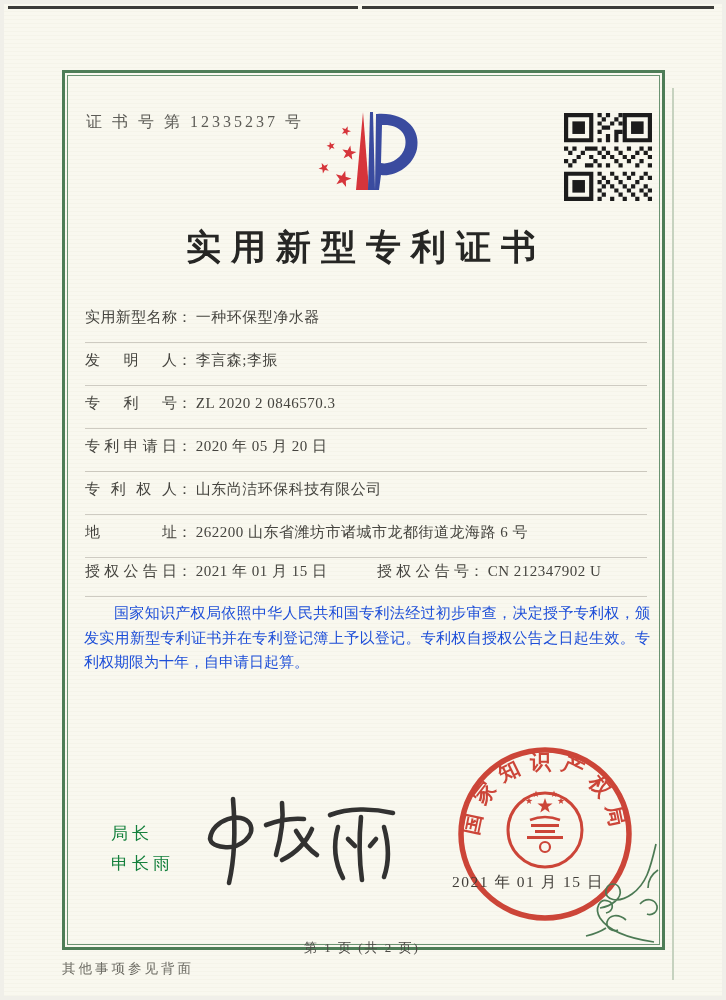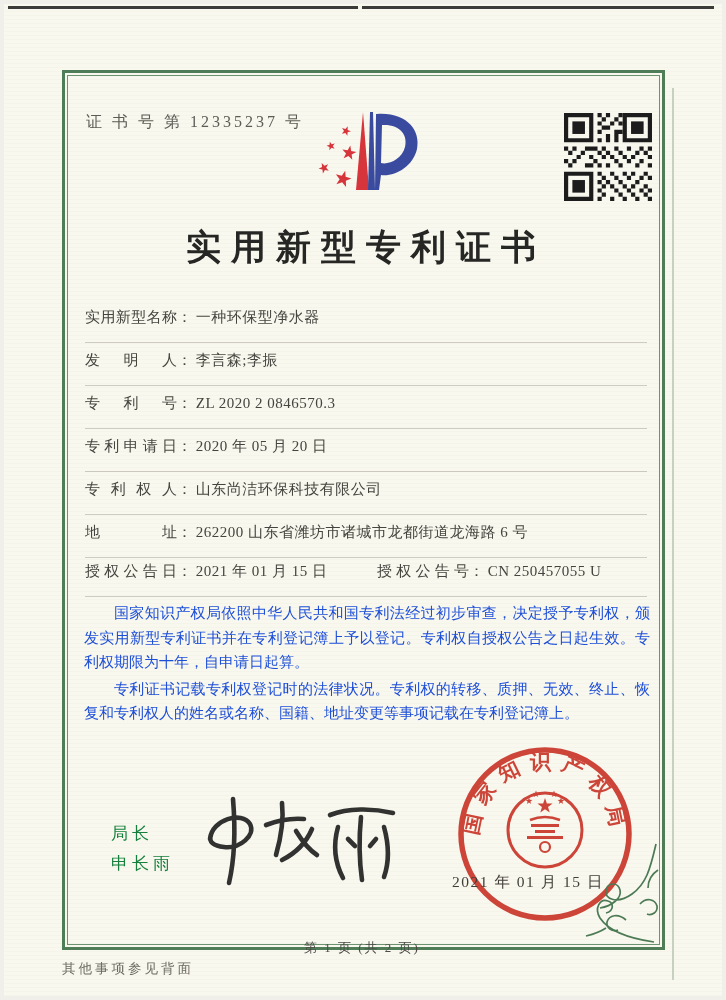--- a/index.html
+++ b/index.html
@@ -136,28 +136,27 @@
   </div>
   <div class="frow" style="top:215px">
     <span class="lab">地址</span><span class="col">：</span>
     <span class="val">262200 山东省潍坊市诸城市龙都街道龙海路 6 号</span>
   </div>
   <div class="frow" style="top:254px">
     <span class="lab">授权公告日</span><span class="col">：</span>
     <span class="val">2021 年 01 月 15 日</span>
     <span class="pair2">
       <span class="lab">授权公告号</span><span class="col">：</span>
-      <span class="val">CN 250457055 U</span>
+      <span class="val">CN 212347902 U</span>
     </span>
   </div>
 </div>
 
 <div class="paras">
   <p>国家知识产权局依照中华人民共和国专利法经过初步审查，决定授予专利权，颁发实用新型专利证书并在专利登记簿上予以登记。专利权自授权公告之日起生效。专利权期限为十年，自申请日起算。</p>
-  <p>专利证书记载专利权登记时的法律状况。专利权的转移、质押、无效、终止、恢复和专利权人的姓名或名称、国籍、地址变更等事项记载在专利登记簿上。</p>
 </div>
 
 <div class="signer t1">局长</div>
 <div class="signer t2">申长雨</div>
 
 <svg class="signature" viewBox="0 0 205 100">
   <g fill="none" stroke="#1d1d1d" stroke-width="4.6" stroke-linecap="round" opacity="0.9">
     <path d="M14 52 C16 32 46 24 54 37 C60 48 44 62 28 60 C18 59 12 55 15 48"></path>
     <path d="M37 12 C39 36 39 70 33 96"></path>
     <path d="M86 16 C88 34 84 54 80 68"></path>

